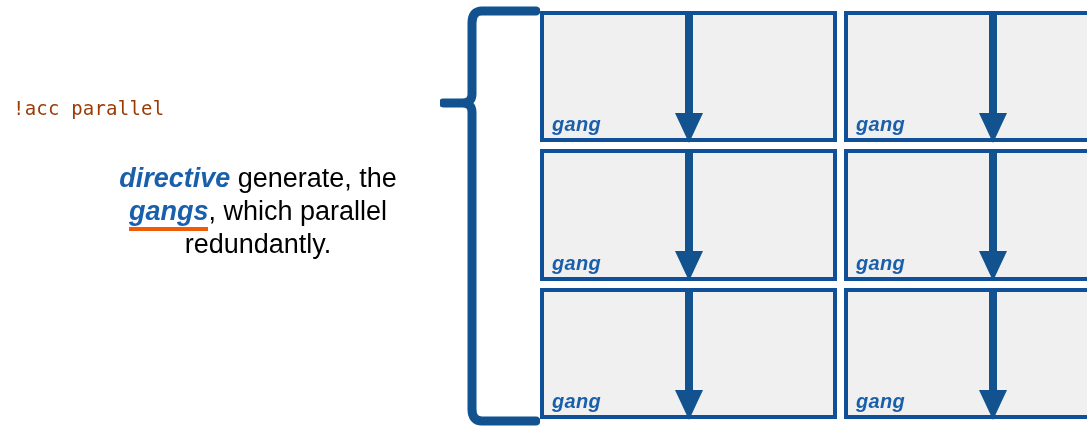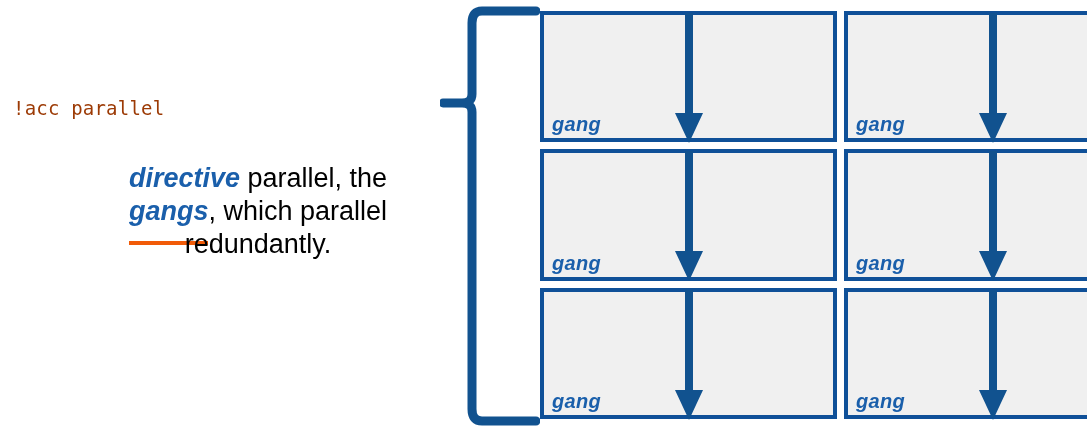--- a/index.html
+++ b/index.html
@@ -55,21 +55,21 @@
     font-style: italic;
   }
   .em-italic {
     font-style: italic;
   }
   .kw-underline {
     color: #1A5FAB;
     font-weight: bold;
     font-style: italic;
     border-bottom: 4px solid #F15B08;
-    padding-bottom: 15px;
+    padding-bottom: 1px;
   }
 
   
   #brace {
     position: absolute;
     left: 440px;
     top: 2px;
     width: 100px;
     height: 428px;
   }
@@ -117,21 +117,21 @@
 <body>
 
 <div id="slide">
 
   <div id="left-panel">
 
     <div id="code-line">!acc parallel</div>
 
     <div id="description">
       <span class="line">
-        <span class="kw-blue">directive</span><span> parallel, the</span>
+        <span class="kw-blue">directive</span><span> generate, the</span>
       </span>
       <span class="line">
         <span class="kw-underline">gangs</span><span>, which parallel</span>
       </span>
       <span class="line">
         <span>redundantly.</span>
       </span>
     </div>
   </div>
 

